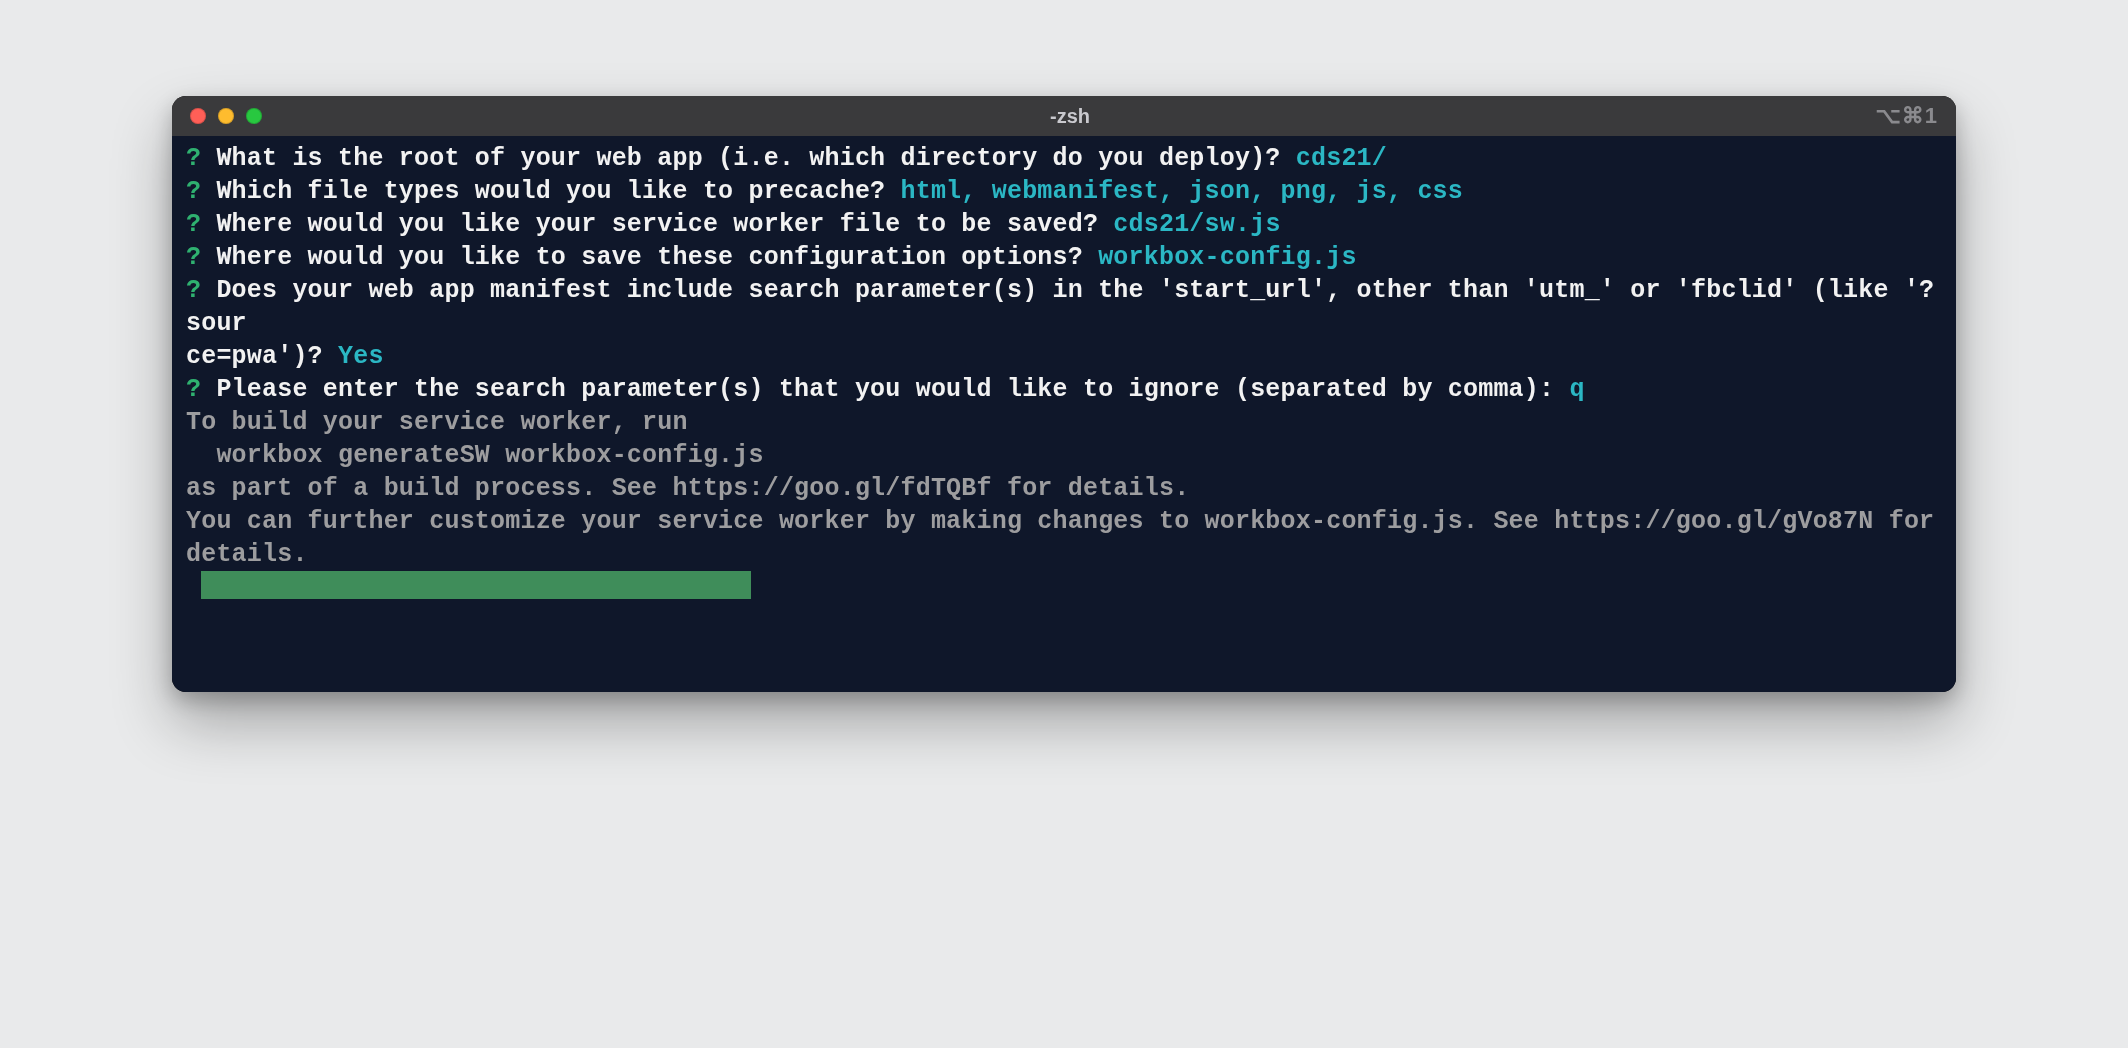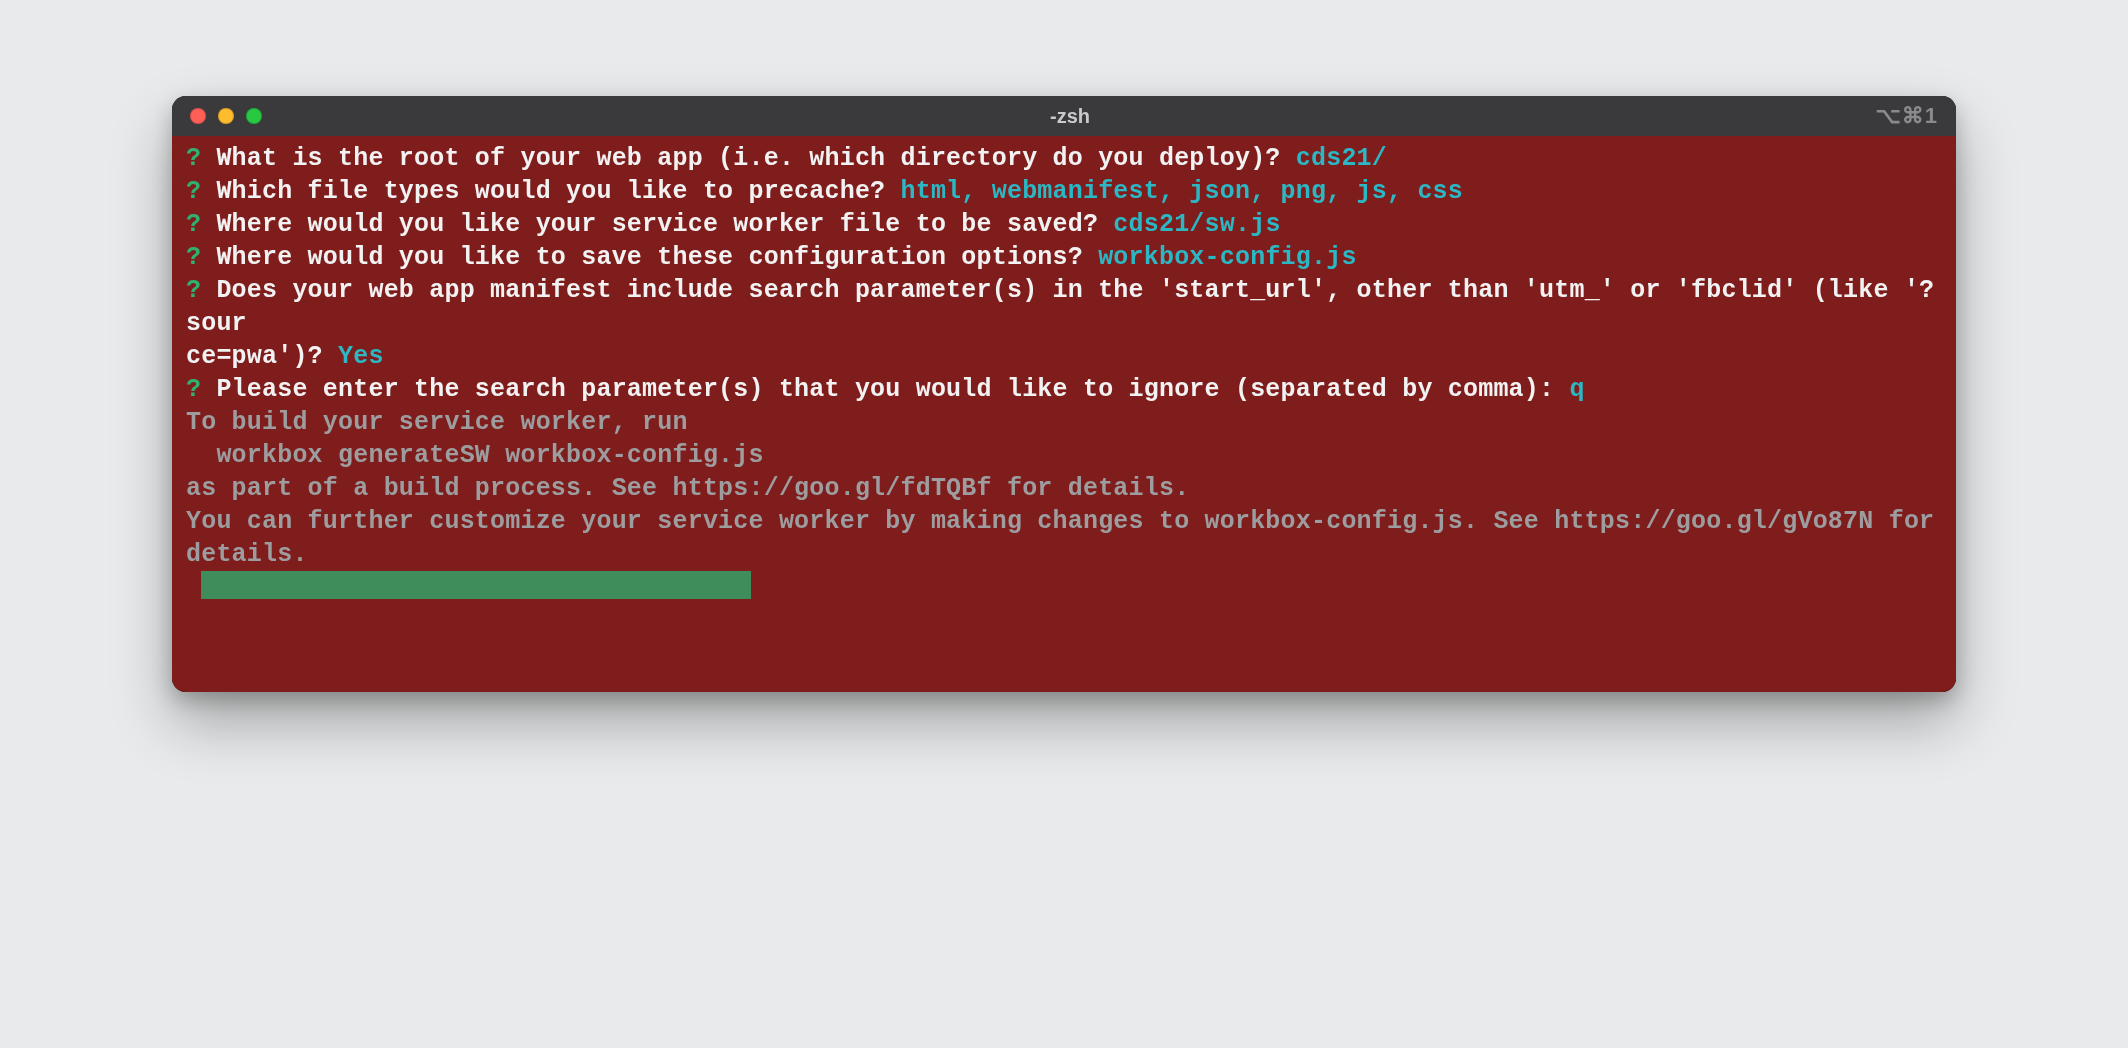--- a/index.html
+++ b/index.html
@@ -65,21 +65,21 @@
     margin-left: auto;
     padding-right: 18px;
     color: #8a8a8e;
     font-size: 22px;
     font-weight: 600;
     font-family: -apple-system, "Helvetica Neue", Arial, sans-serif;
     letter-spacing: 1px;
   }
   .term {
     flex: 1 1 auto;
-    background: #7f1d1d;
+    background: #0f172a;
     padding: 6px 14px 0 14px;
     font-size: 25px;
     line-height: 33px;
     font-weight: 700;
     letter-spacing: 0.2px;
     white-space: pre-wrap;
     word-break: break-all;
     overflow: hidden;
   }
   .fg-white  { color:#f2f2f2; }

